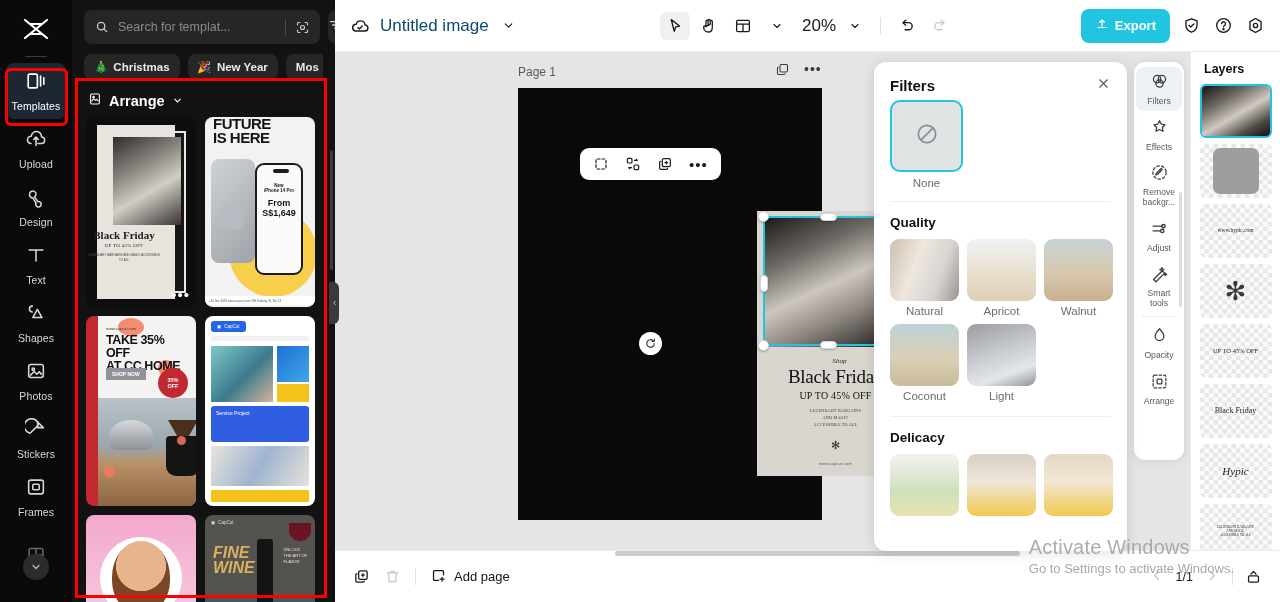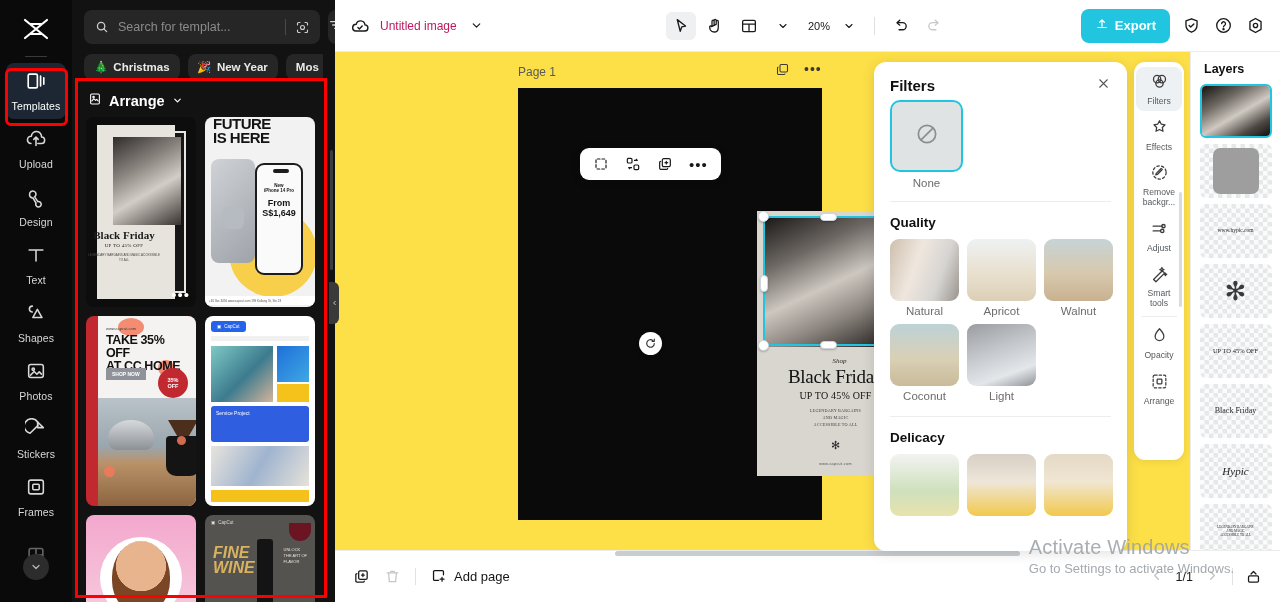--- a/index.html
+++ b/index.html
@@ -149,40 +149,40 @@
     display: flex; align-items: center; justify-content: center; color: #cfcfcf; font-size: 9px; cursor: pointer;
   }
 
   
   .topbar {
     position: absolute; left: 335px; top: 0; width: 945px; height: 52px;
     background: #ffffff; display: flex; align-items: center; padding: 0 14px;
     border-bottom: 1px solid #ececec; z-index: 3;
   }
   .tb-left { display: flex; align-items: center; gap: 9px; }
-  .doc-title { font-size: 12px; color: #be185d; }
+  .doc-title { font-size: 17px; color: #0c4a6e; }
   .tb-center { position: absolute; left: 0; right: 0; display: flex; align-items: center; justify-content: center; gap: 4px; pointer-events: none; }
   .tb-center > * { pointer-events: auto; }
   .tool { width: 30px; height: 28px; border-radius: 6px; display: flex; align-items: center; justify-content: center; color: #1a1a1a; cursor: pointer; }
   .tool.sel { background: #eef0f2; }
-  .zoomtxt { font-size: 11px; color: #1a1a1a; margin-left: 6px; }
+  .zoomtxt { font-size: 17px; color: #1a1a1a; margin-left: 6px; }
   .tb-divider { width: 1px; height: 18px; background: #e0e0e0; margin: 0 6px; }
   .tb-right { margin-left: auto; display: flex; align-items: center; gap: 10px; }
   .export {
     height: 34px; background: #22c5e0; color: #fff; border-radius: 8px;
     padding: 0 14px; display: flex; align-items: center; gap: 6px;
     font-size: 13px; font-weight: bold; cursor: pointer; border: none;
     font-family: "Liberation Sans", sans-serif;
   }
   .hicon { width: 22px; height: 22px; color: #1a1a1a; cursor: pointer; display: flex; align-items: center; justify-content: center; }
 
   
   .canvas-wrap {
     position: absolute; left: 335px; top: 52px; width: 945px; height: 498px;
-    background: #fde047; overflow: hidden; z-index: 1;
+    background: #e5e5e5; overflow: hidden; z-index: 1;
   }
   .page-label { position: absolute; left: 183px; top: 13px; font-size: 12px; color: #5a5a5a; }
   .page-tools { position: absolute; left: 440px; top: 10px; display: flex; gap: 14px; color: #3a3a3a; }
   .artboard { position: absolute; left: 183px; top: 36px; width: 304px; height: 432px; background: #0a0a0a; }
   .poster { position: absolute; left: 239px; top: 123px; width: 157px; height: 265px; background: #d9d6cf; }
   .poster-back { position: absolute; left: 395px; top: 112px; width: 87px; height: 263px; background: #efedea; }
   .poster-back-img { position: absolute; left: 5px; top: 5px; right: 5px; bottom: 5px;
       background: linear-gradient(160deg,#111 0%,#3e3a38 25%,#b6afa8 55%,#6f6862 80%,#171717 100%); }
   .poster-photo { position: absolute; left: 7px; top: 7px; width: 126px; height: 129px;
       background: linear-gradient(155deg,#1b1918 0%,#6d6863 28%,#cdc7c0 52%,#8e8781 72%,#201d1b 100%); }

